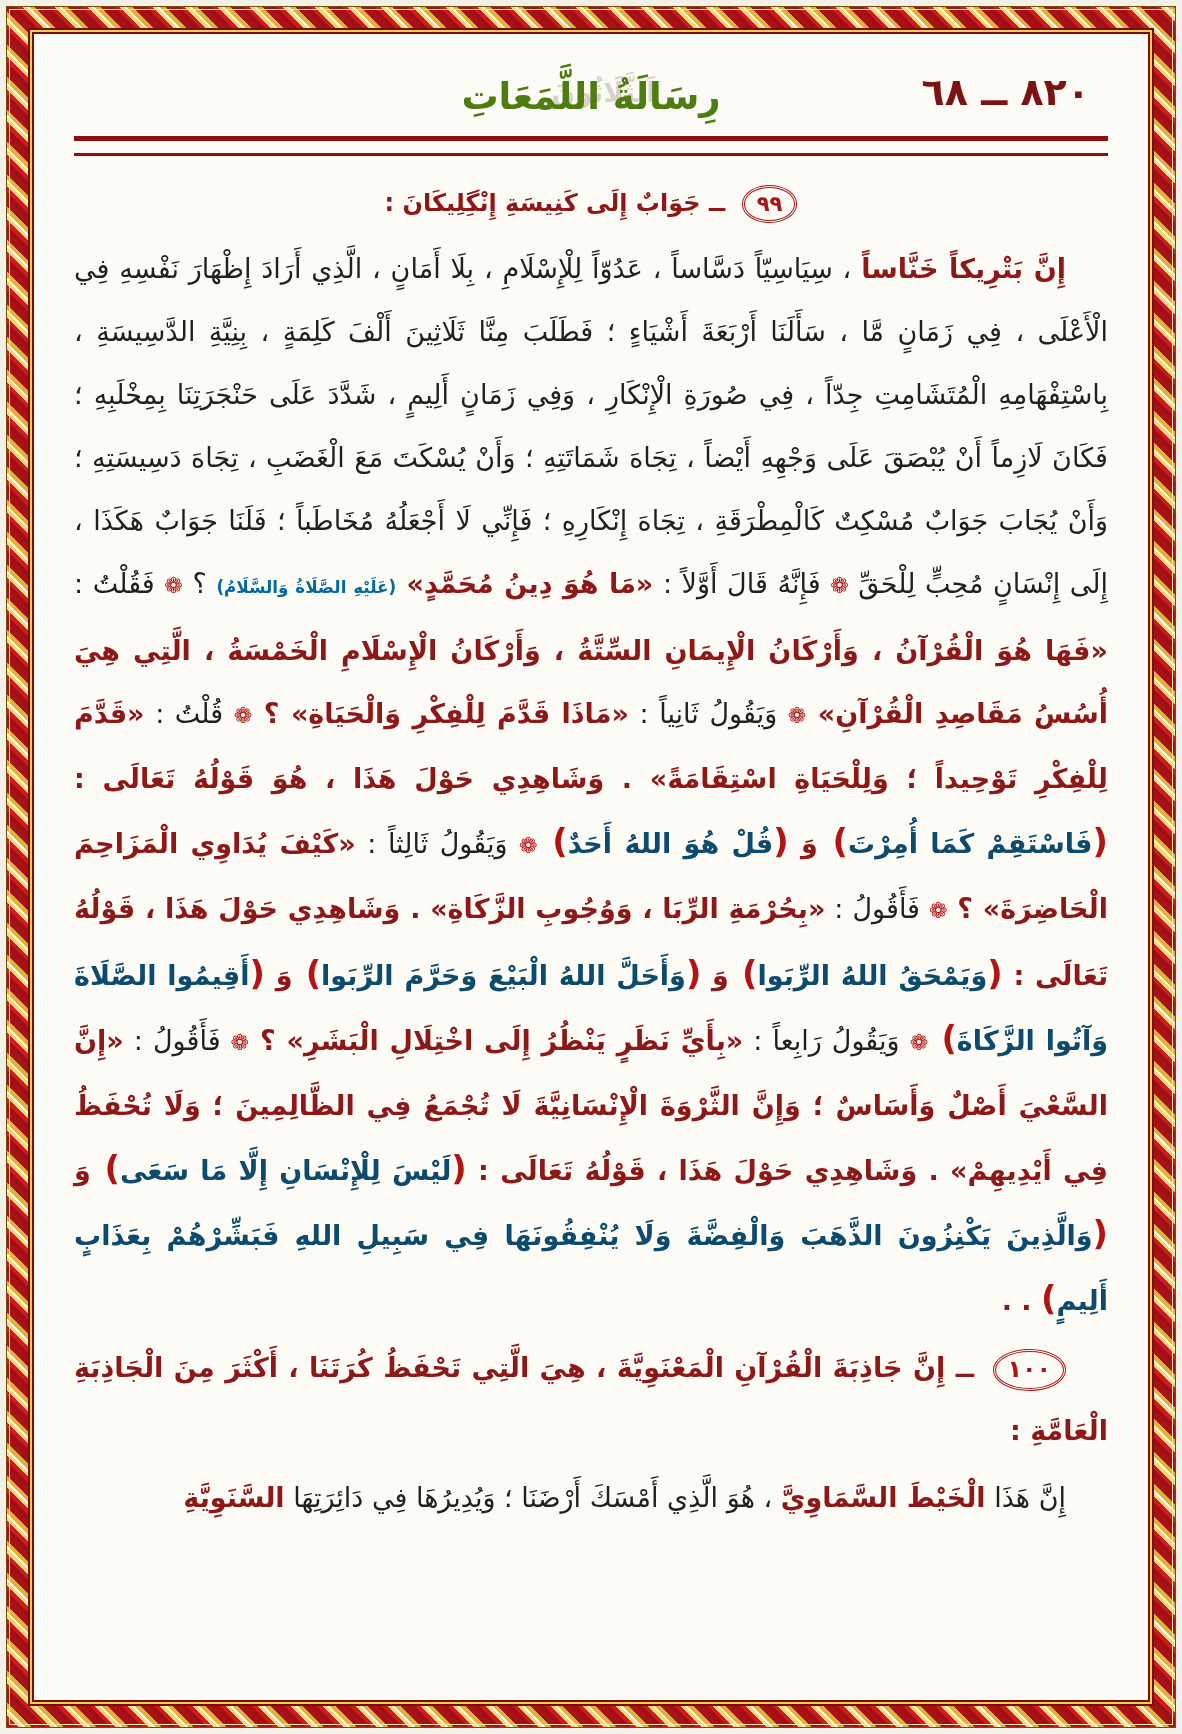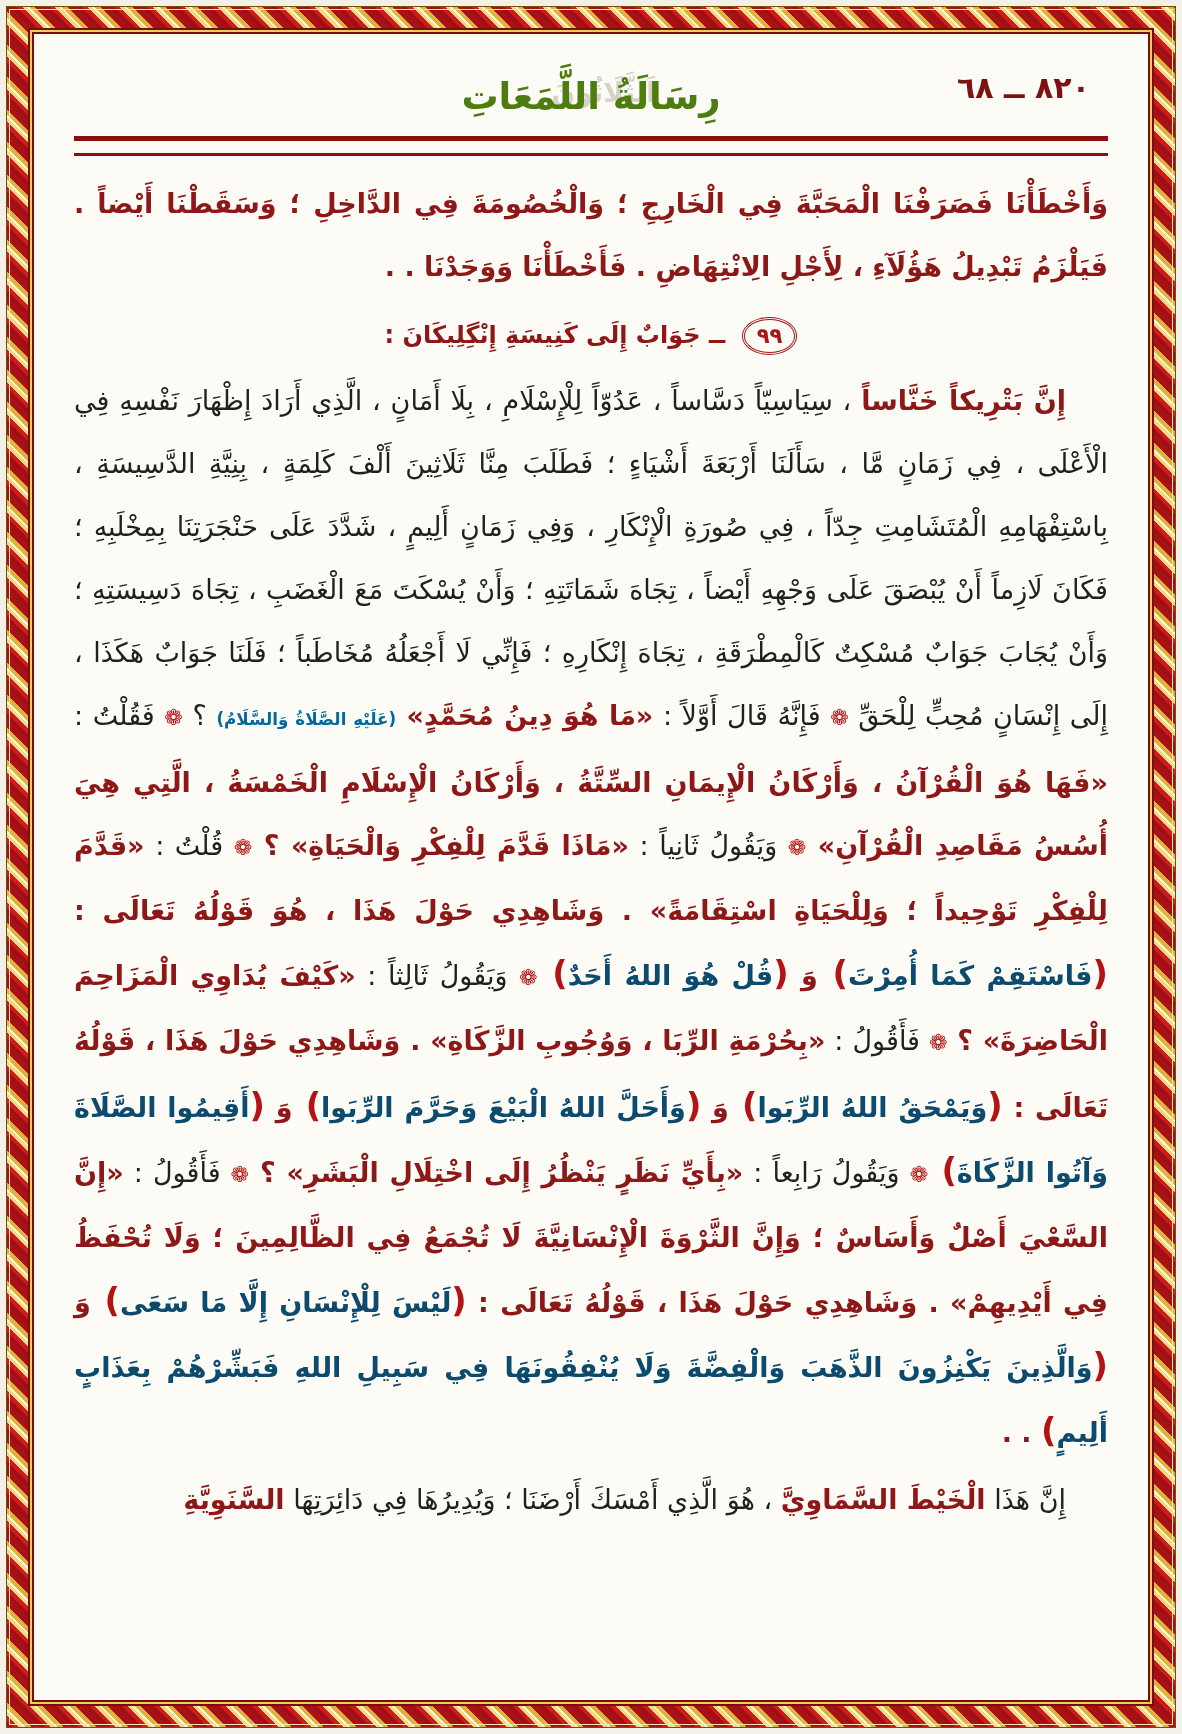--- a/index.html
+++ b/index.html
@@ -24,21 +24,21 @@
     border:2px solid #7a0c0c;
     box-shadow:0 0 0 2px #eccf55, 0 0 0 4px #7a0c0c;
   }
   .content{
     position:absolute;inset:0;padding:28px 40px 0 40px;direction:rtl;
   }
   
   header{position:relative;height:74px;}
   .page-numbers{
     position:absolute;right:18px;top:8px;
-    font-size:30px;font-weight:bold;color:#7e1212;letter-spacing:2px;
+    font-size:38px;font-weight:bold;color:#7e1212;letter-spacing:2px;
   }
   .watermark{
     position:absolute;left:50%;top:14px;transform:translateX(-38%);
     color:#a9a291;opacity:.45;font-size:28px;font-weight:bold;z-index:0;
   }
   .title{
     position:relative;z-index:1;margin:0;text-align:center;
     font-size:37px;font-weight:bold;color:#4d7c0f;line-height:70px;
   }
   .double-rule{
@@ -72,21 +72,21 @@
 
       <header>
         <div class="page-numbers">٨٢٠ ــ ٦٨</div>
         <div class="watermark">اَلثَّلَاثُونَ</div>
         <h1 class="title">رِسَالَةُ اللَّمَعَاتِ</h1>
       </header>
 
       <div class="double-rule"></div>
 
       <main>
-          <div class="block para"><span class="run-maroon">وَأَخْطَأْنَا فَصَرَفْنَا الْمَحَبَّةَ فِي الْخَارِجِ ؛ وَالْخُصُومَةَ فِي الدَّاخِلِ ؛ وَسَقَطْنَا أَيْضاً . فَيَلْزَمُ تَبْدِيلُ هَؤُلَآءِ ، لِأَجْلِ الِانْتِهَاضِ . فَأَخْطَأْنَا وَوَجَدْنَا . .</span></div>
           <div class="block heading"><span class="medallion">٩٩</span><span class="run-maroon"> ــ جَوَابٌ إِلَى كَنِيسَةِ إِنْگِلِيكَانَ :</span></div>
           <div class="block para indent"><span class="run-maroon">إِنَّ بَتْرِيكاً خَنَّاساً</span><span class="run-black"> ، سِيَاسِيّاً دَسَّاساً ، عَدُوّاً لِلْإِسْلَامِ ، بِلَا أَمَانٍ ، الَّذِي أَرَادَ إِظْهَارَ نَفْسِهِ فِي الْأَعْلَى ، فِي زَمَانٍ مَّا ، سَأَلَنَا أَرْبَعَةَ أَشْيَاءٍ ؛ فَطَلَبَ مِنَّا ثَلَاثِينَ أَلْفَ كَلِمَةٍ ، بِنِيَّةِ الدَّسِيسَةِ ، بِاسْتِفْهَامِهِ الْمُتَشَامِتِ جِدّاً ، فِي صُورَةِ الْإِنْكَارِ ، وَفِي زَمَانٍ أَلِيمٍ ، شَدَّدَ عَلَى حَنْجَرَتِنَا بِمِخْلَبِهِ ؛ فَكَانَ لَازِماً أَنْ يُبْصَقَ عَلَى وَجْهِهِ أَيْضاً ، تِجَاهَ شَمَاتَتِهِ ؛ وَأَنْ يُسْكَتَ مَعَ الْغَضَبِ ، تِجَاهَ دَسِيسَتِهِ ؛ وَأَنْ يُجَابَ جَوَابٌ مُسْكِتٌ كَالْمِطْرَقَةِ ، تِجَاهَ إِنْكَارِهِ ؛ فَإِنِّي لَا أَجْعَلُهُ مُخَاطَباً ؛ فَلَنَا جَوَابٌ هَكَذَا ، إِلَى إِنْسَانٍ مُحِبٍّ لِلْحَقِّ </span><span class="run-rosette">❁</span><span class="run-black"> فَإِنَّهُ قَالَ أَوَّلاً : </span><span class="run-maroon">«مَا هُوَ دِينُ مُحَمَّدٍ» </span><span class="run-ligature">(عَلَيْهِ الصَّلَاةُ وَالسَّلَامُ)</span><span class="run-black"> ؟ </span><span class="run-rosette">❁</span><span class="run-black"> فَقُلْتُ : </span><span class="run-maroon">«فَهَا هُوَ الْقُرْآنُ ، وَأَرْكَانُ الْإِيمَانِ السِّتَّةُ ، وَأَرْكَانُ الْإِسْلَامِ الْخَمْسَةُ ، الَّتِي هِيَ أُسُسُ مَقَاصِدِ الْقُرْآنِ» </span><span class="run-rosette">❁</span><span class="run-black"> وَيَقُولُ ثَانِياً : </span><span class="run-maroon">«مَاذَا قَدَّمَ لِلْفِكْرِ وَالْحَيَاةِ» ؟ </span><span class="run-rosette">❁</span><span class="run-black"> قُلْتُ : </span><span class="run-maroon">«قَدَّمَ لِلْفِكْرِ تَوْحِيداً ؛ وَلِلْحَيَاةِ اسْتِقَامَةً» . وَشَاهِدِي حَوْلَ هَذَا ، هُوَ قَوْلُهُ تَعَالَى : </span><span class="run-bracket">(</span><span class="run-quran">فَاسْتَقِمْ كَمَا أُمِرْتَ</span><span class="run-bracket">) </span><span class="run-maroon">وَ </span><span class="run-bracket">(</span><span class="run-quran">قُلْ هُوَ اللهُ أَحَدٌ</span><span class="run-bracket">) </span><span class="run-rosette">❁</span><span class="run-black"> وَيَقُولُ ثَالِثاً : </span><span class="run-maroon">«كَيْفَ يُدَاوِي الْمَزَاحِمَ الْحَاضِرَةَ» ؟ </span><span class="run-rosette">❁</span><span class="run-black"> فَأَقُولُ : </span><span class="run-maroon">«بِحُرْمَةِ الرِّبَا ، وَوُجُوبِ الزَّكَاةِ» . وَشَاهِدِي حَوْلَ هَذَا ، قَوْلُهُ تَعَالَى : </span><span class="run-bracket">(</span><span class="run-quran">وَيَمْحَقُ اللهُ الرِّبَوا</span><span class="run-bracket">) </span><span class="run-maroon">وَ </span><span class="run-bracket">(</span><span class="run-quran">وَأَحَلَّ اللهُ الْبَيْعَ وَحَرَّمَ الرِّبَوا</span><span class="run-bracket">) </span><span class="run-maroon">وَ </span><span class="run-bracket">(</span><span class="run-quran">أَقِيمُوا الصَّلَاةَ وَآتُوا الزَّكَاةَ</span><span class="run-bracket">) </span><span class="run-rosette">❁</span><span class="run-black"> وَيَقُولُ رَابِعاً : </span><span class="run-maroon">«بِأَيِّ نَظَرٍ يَنْظُرُ إِلَى اخْتِلَالِ الْبَشَرِ» ؟ </span><span class="run-rosette">❁</span><span class="run-black"> فَأَقُولُ : </span><span class="run-maroon">«إِنَّ السَّعْيَ أَصْلٌ وَأَسَاسٌ ؛ وَإِنَّ الثَّرْوَةَ الْإِنْسَانِيَّةَ لَا تُجْمَعُ فِي الظَّالِمِينَ ؛ وَلَا تُحْفَظُ فِي أَيْدِيهِمْ» . وَشَاهِدِي حَوْلَ هَذَا ، قَوْلُهُ تَعَالَى : </span><span class="run-bracket">(</span><span class="run-quran">لَيْسَ لِلْإِنْسَانِ إِلَّا مَا سَعَى</span><span class="run-bracket">) </span><span class="run-maroon">وَ </span><span class="run-bracket">(</span><span class="run-quran">وَالَّذِينَ يَكْنِزُونَ الذَّهَبَ وَالْفِضَّةَ وَلَا يُنْفِقُونَهَا فِي سَبِيلِ اللهِ فَبَشِّرْهُمْ بِعَذَابٍ أَلِيمٍ</span><span class="run-bracket">)</span><span class="run-maroon"> . .</span></div>
+          <div class="block para indent"><span class="medallion">١٠٠</span><span class="run-maroon"> ــ إِنَّ جَاذِبَةَ الْقُرْآنِ الْمَعْنَوِيَّةَ ، هِيَ الَّتِي تَحْفَظُ كُرَتَنَا ، أَكْثَرَ مِنَ الْجَاذِبَةِ الْعَامَّةِ :</span></div>
           <div class="block para indent"><span class="run-black">إِنَّ هَذَا </span><span class="run-maroon">الْخَيْطَ السَّمَاوِيَّ</span><span class="run-black"> ، هُوَ الَّذِي أَمْسَكَ أَرْضَنَا ؛ وَيُدِيرُهَا فِي دَائِرَتِهَا </span><span class="run-maroon">السَّنَوِيَّةِ</span></div>
         </main>
 
     </div>
   </div>
 </div>
 
 </body></html>

